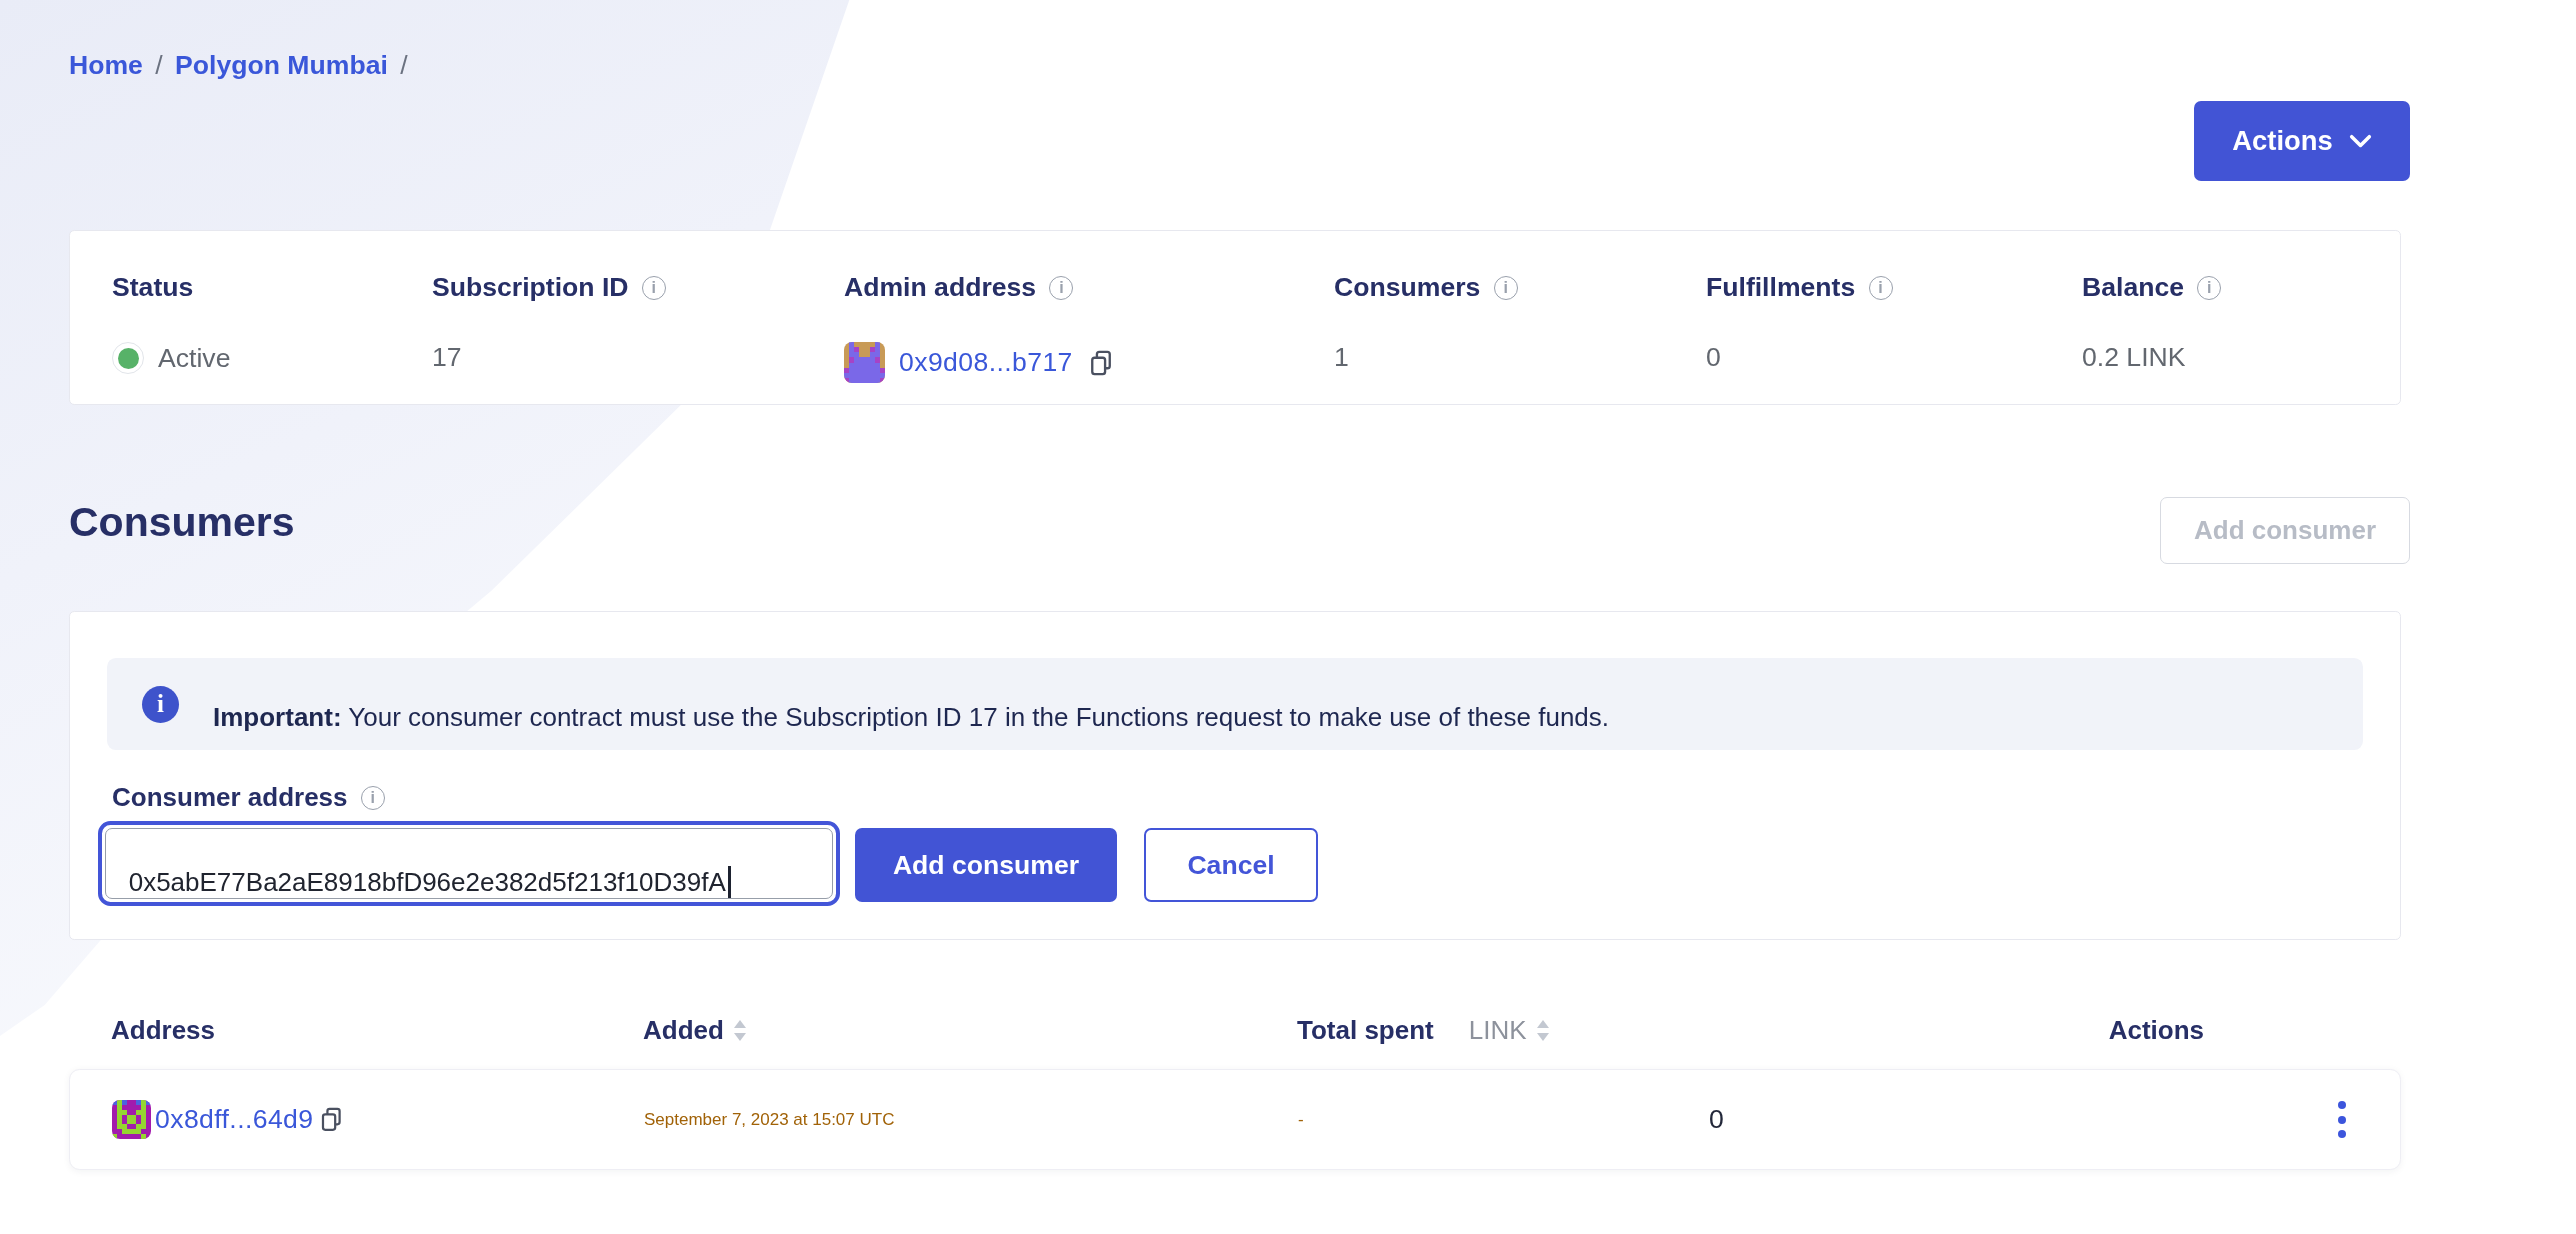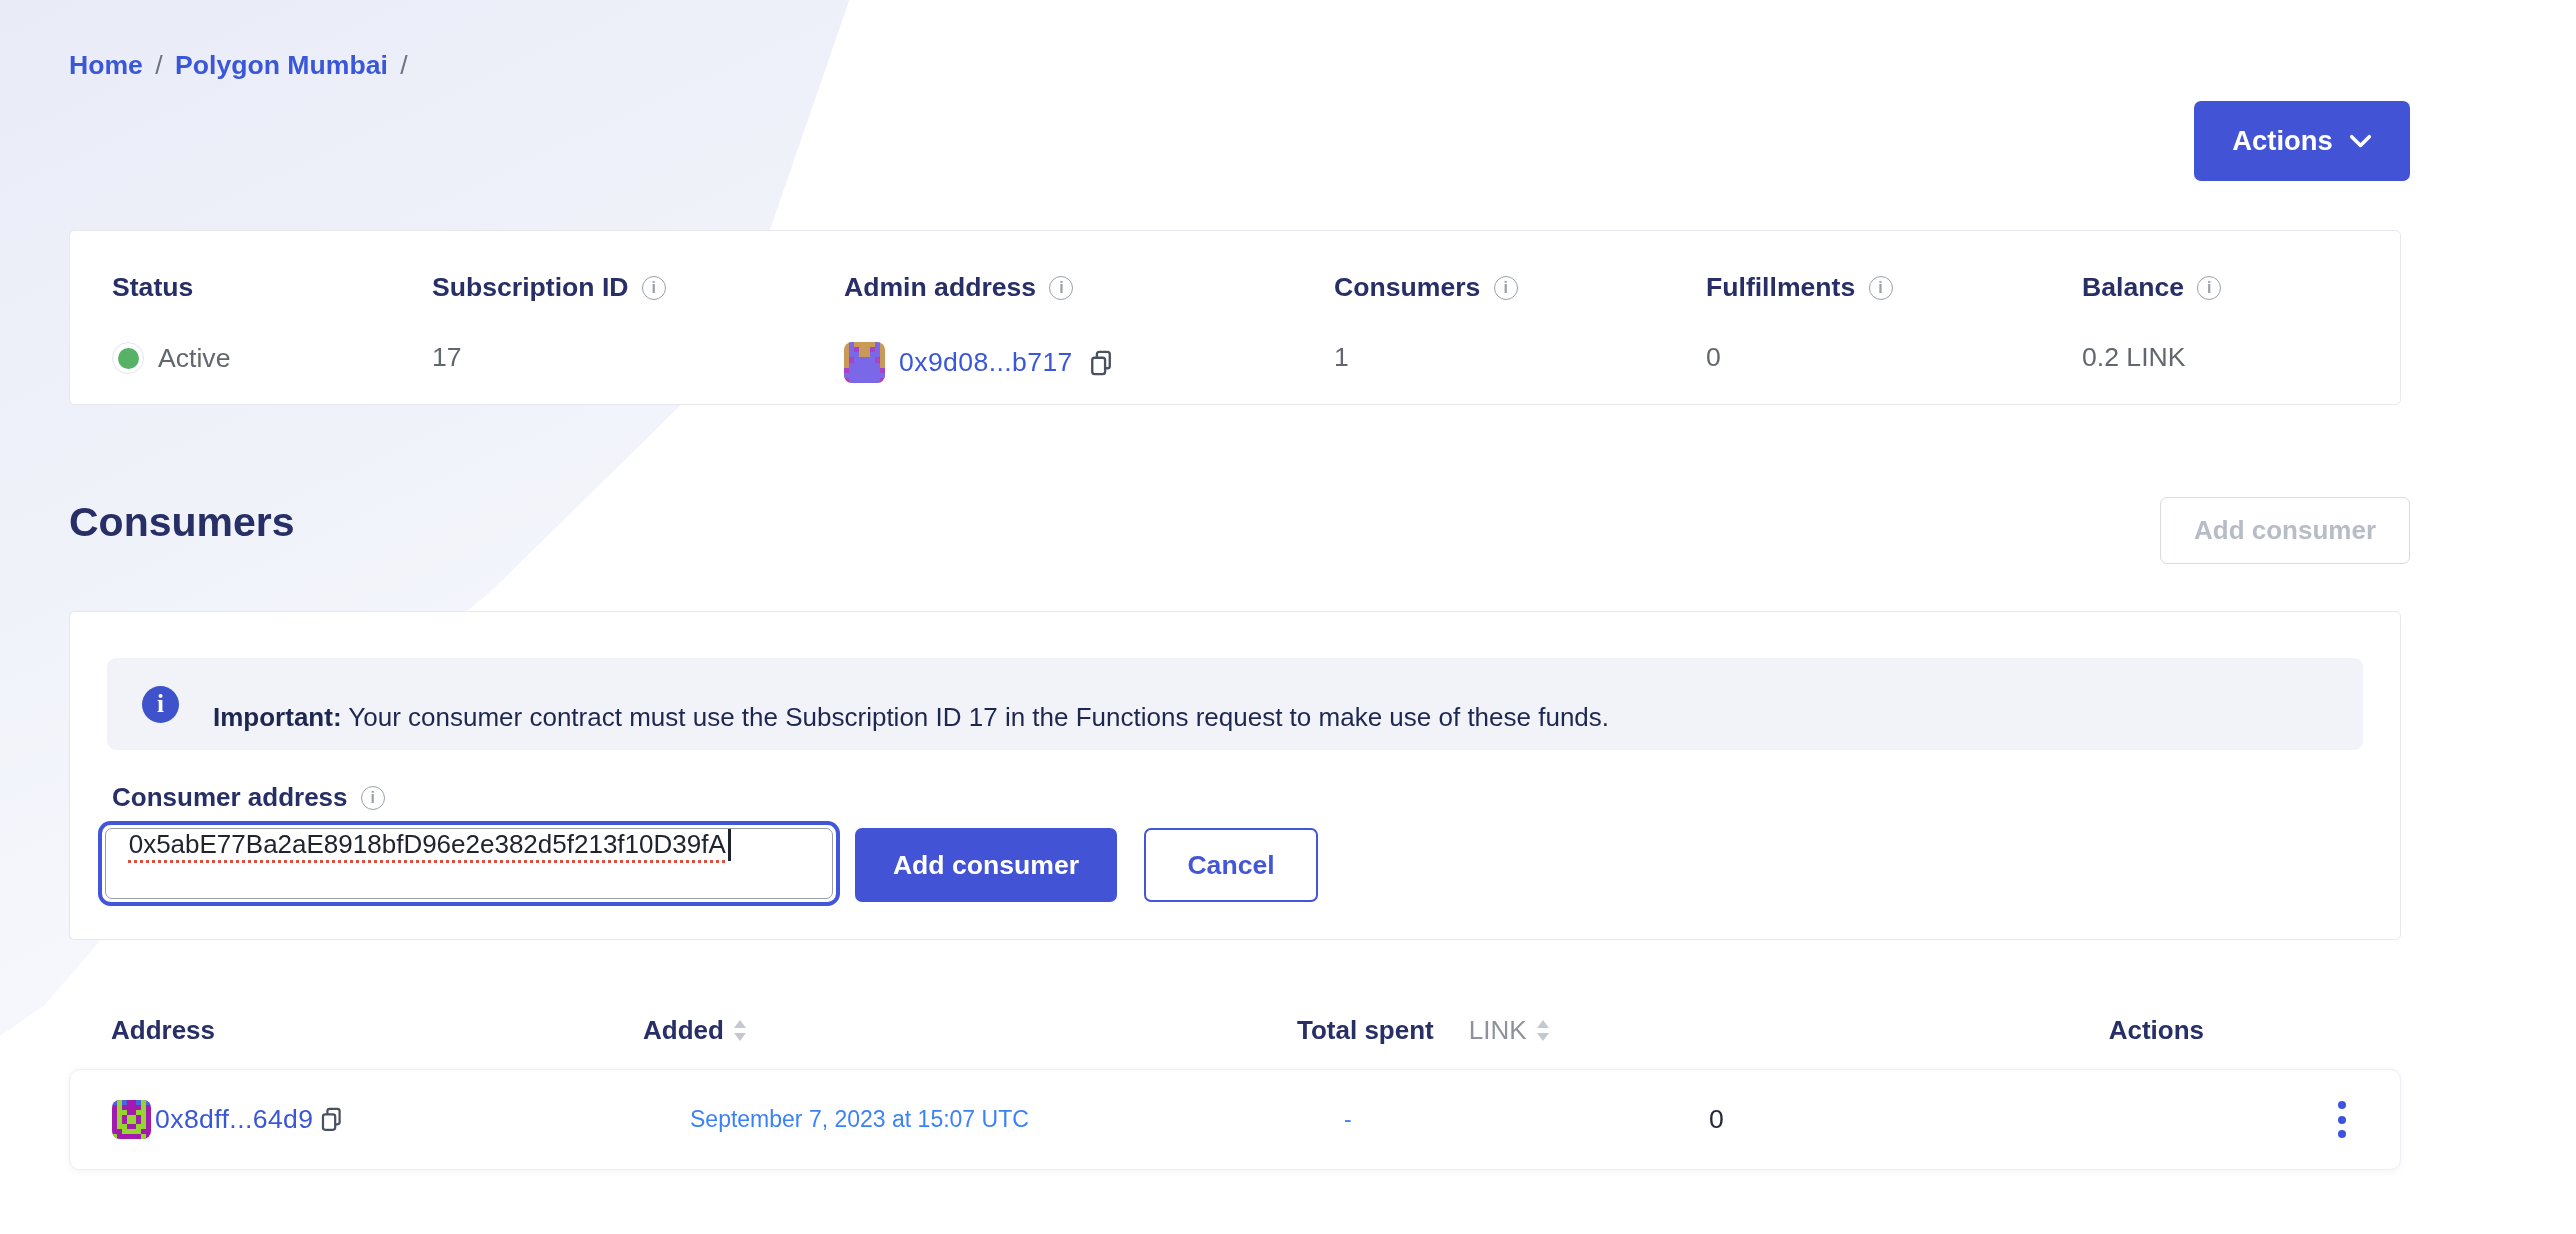--- a/index.html
+++ b/index.html
@@ -75,21 +75,21 @@
   }
   .banner-text { font-size:26px; color:#1e2750;margin-top:26px; }
   .banner-text .em { font-weight:700; }
   .field-label { position:absolute; left:42px; top:170px; display:flex; align-items:center; gap:13.3px; font-size:26px; font-weight:700; color:#272f66; }
   .input-focus-ring {
     position:absolute; left:28px; top:209px; width:742px; height:85px;
     border:4.4px solid #4355d8; border-radius:12.4px; background:#fff; padding:2.7px;
   }
   .text-input {
     width:100%; height:100%; border:1.8px solid #979ea9; border-radius:7px;
-    display:flex; align-items:flex-start; padding-left:23px; cursor:text; background:#fff;
+    display:flex; align-items:flex-end; padding-left:23px; cursor:text; background:#fff;
     overflow:hidden; white-space:nowrap;
   }
   .input-text {
     font-size:26px; color:#20242f;
     text-decoration:underline; text-decoration-style:dotted;
     text-decoration-color:#de4f3f; text-decoration-thickness:2.7px; text-underline-offset:7px;
   }
   .caret { display:inline-block; width:2.7px; height:32px; background:#1d2230; margin-left:2.7px; vertical-align:middle; }
   .submit-btn {
     position:absolute; left:785px; top:216px; width:262px; height:74px;
@@ -113,21 +113,21 @@
   .sort .down { width:0; height:0; border-left:6.2px solid transparent; border-right:6.2px solid transparent; border-top:8px solid #c3c8d1; }
   .sort .down.active { border-top-color:#3c55dc; }
 
   .row-card {
     position:absolute; left:69px; top:1069px; width:2332px; height:101px;
     background:#fff; border:0.9px solid #eeeef4; border-radius:10.6px;
     box-shadow:0 1.8px 7px rgba(20,30,60,.05);
   }
   .cell-addr { display:flex; align-items:center; gap:4px; }
   .cell-addr .avatar { width:39px; height:39px; }
-  .cell-date, .cell-dash { font-size:23px; color:#3b82f6;margin-left:46px; }
+  .cell-date, .cell-dash { font-size:17px; color:#a16207; }
   .cell-total { font-size:26.6px; color:#23283a; }
   .cell-actions { justify-self:end; }
   .kebab-btn { background:none; border:none; cursor:pointer; display:flex; flex-direction:column; gap:6.2px; padding:5.3px 12.4px; }
   .kebab-btn i { width:8px; height:8px; border-radius:50%; background:#3c55dc; }
 </style>
 </head>
 <body>
 
 <div class="screen">
   <div class="bg-swoosh"></div>

